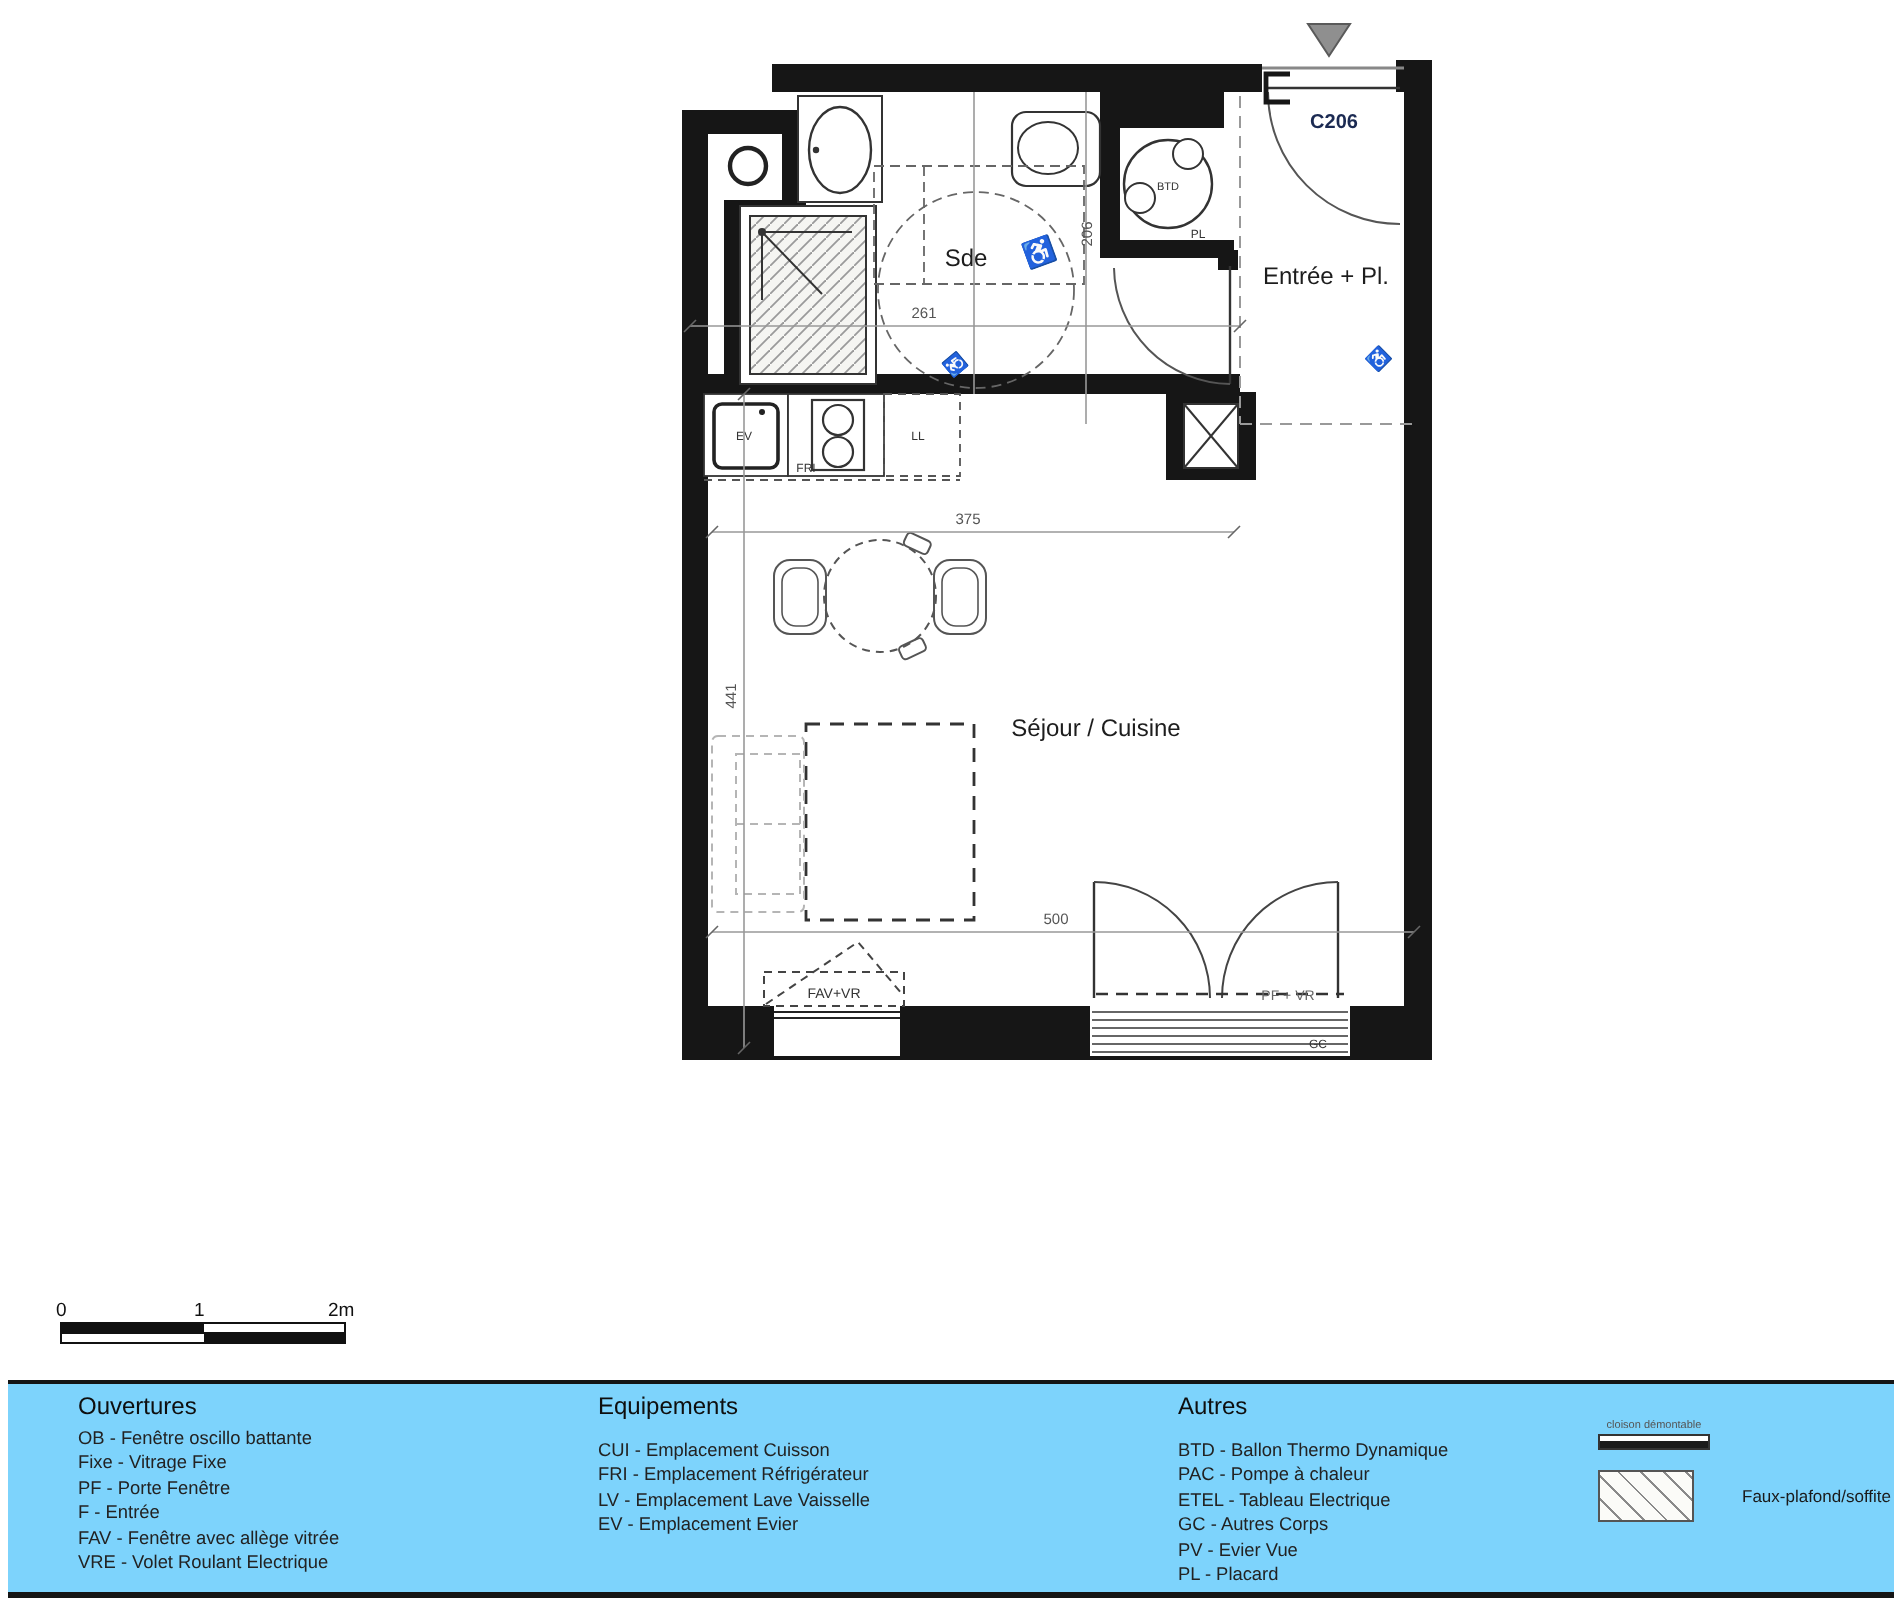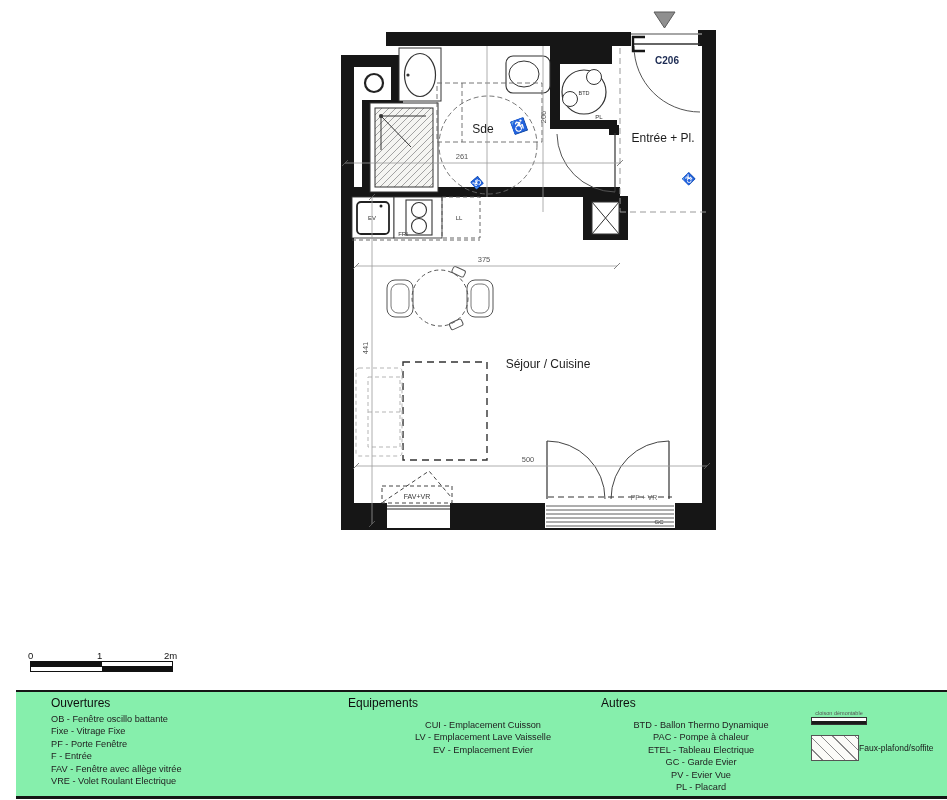--- a/index.html
+++ b/index.html
@@ -21,40 +21,40 @@
   .scalebar .lbl.l0{left:0;}
   .scalebar .lbl.l1{left:69px;}
   .scalebar .lbl.l2{left:136px;}
   .sb-rows{position:absolute;left:2px;top:11px;width:141px;border:1px solid #111;}
   .sb-row{display:flex;height:4px;}
   .sb-seg{flex:1;}
   .sb-black{background:#111;}
   .sb-white{background:#fff;}
   .sb-row + .sb-row{border-top:1px solid #111;}
   
-  .legend{position:absolute;left:16px;right:0;top:690px;height:104px;
-    border-top:2px solid #151515;border-bottom:3px solid #151515;background:#86efac;}
+  .legend{position:absolute;left:4px;right:0;top:690px;height:104px;
+    border-top:2px solid #151515;border-bottom:3px solid #151515;background:#7dd3fc;}
   .l-col{position:absolute;top:4px;}
   .l-col.c1{left:35px;width:250px;}
-  .l-col.c2{left:295px;width:270px;margin-left:37px;}
+  .l-col.c2{left:295px;width:270px;}
   .l-col.c3{left:585px;width:200px;}
   .l-title{font-size:12px;color:#0e0e0e;margin:0 0 3px 0;}
   .l-list{list-style:none;margin:0;padding:0;font-size:9.2px;color:#222;}
   .l-list li{line-height:12.4px;white-space:nowrap;}
-  .l-list.gap{margin-top:9px;text-align:center;}
+  .l-list.gap{margin-top:9px;}
   
   .l-symbols{position:absolute;left:795px;top:18px;width:150px;}
   .sym-partition{width:56px;text-align:center;}
   .sym-partition .cap{display:block;font-size:5.5px;color:#555;white-space:nowrap;}
   .sym-partition .bar{margin-top:1px;height:6px;border:1px solid #333;
     background:linear-gradient(to bottom,#ffffff 0 45%,#1b1b1b 45% 100%);}
   .sym-ceiling{margin-top:10px;display:flex;align-items:center;}
   .sym-ceiling .swatch{width:46px;height:24px;border:1px solid #555;
     background:repeating-linear-gradient(45deg,#fbfbf8 0 7px,#8a8a8a 7px 8px);}
-  .sym-ceiling .cap{font-size:8.5px;color:#1a1a1a;margin-left:0;white-space:nowrap;}
+  .sym-ceiling .cap{font-size:8.5px;color:#1a1a1a;margin-left:24px;white-space:nowrap;}
 </style>
 </head>
 <body>
 
 
 
 <svg width="947" height="620" viewBox="0 0 947 620" xmlns="http://www.w3.org/2000/svg">
   <defs>
     <pattern id="hatch" patternUnits="userSpaceOnUse" width="7" height="7">
       <rect width="7" height="7" fill="#f5f5f2"></rect>
@@ -264,31 +264,32 @@
       <li>PF - Porte Fenêtre</li>
       <li>F - Entrée</li>
       <li>FAV - Fenêtre avec allège vitrée</li>
       <li>VRE - Volet Roulant Electrique</li>
     </ul>
   </div>
   <div class="l-col c2">
     <p class="l-title">Equipements</p>
     <ul class="l-list gap">
       <li>CUI - Emplacement Cuisson</li>
+      <li>FRI - Emplacement Réfrigérateur</li>
       <li>LV - Emplacement Lave Vaisselle</li>
       <li>EV - Emplacement Evier</li>
     </ul>
   </div>
   <div class="l-col c3">
     <p class="l-title">Autres</p>
     <ul class="l-list gap">
       <li>BTD - Ballon Thermo Dynamique</li>
       <li>PAC - Pompe à chaleur</li>
       <li>ETEL - Tableau Electrique</li>
-      <li>GC - Garde Evier</li>
+      <li>GC - Autres Corps</li>
       <li>PV - Evier Vue</li>
       <li>PL - Placard</li>
     </ul>
   </div>
   <div class="l-symbols">
     <div class="sym-partition">
       <span class="cap">cloison démontable</span>
       <div class="bar"></div>
     </div>
     <div class="sym-ceiling">

